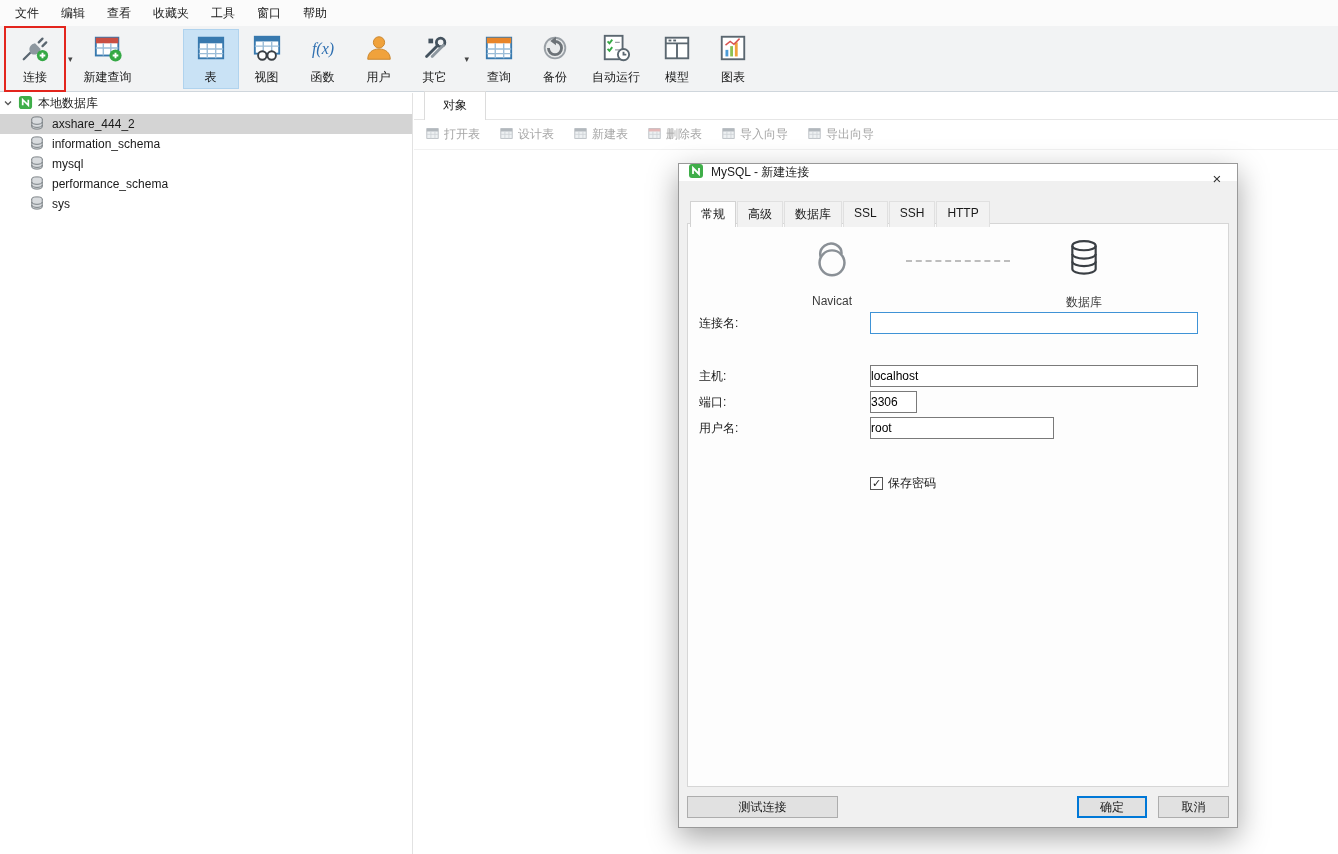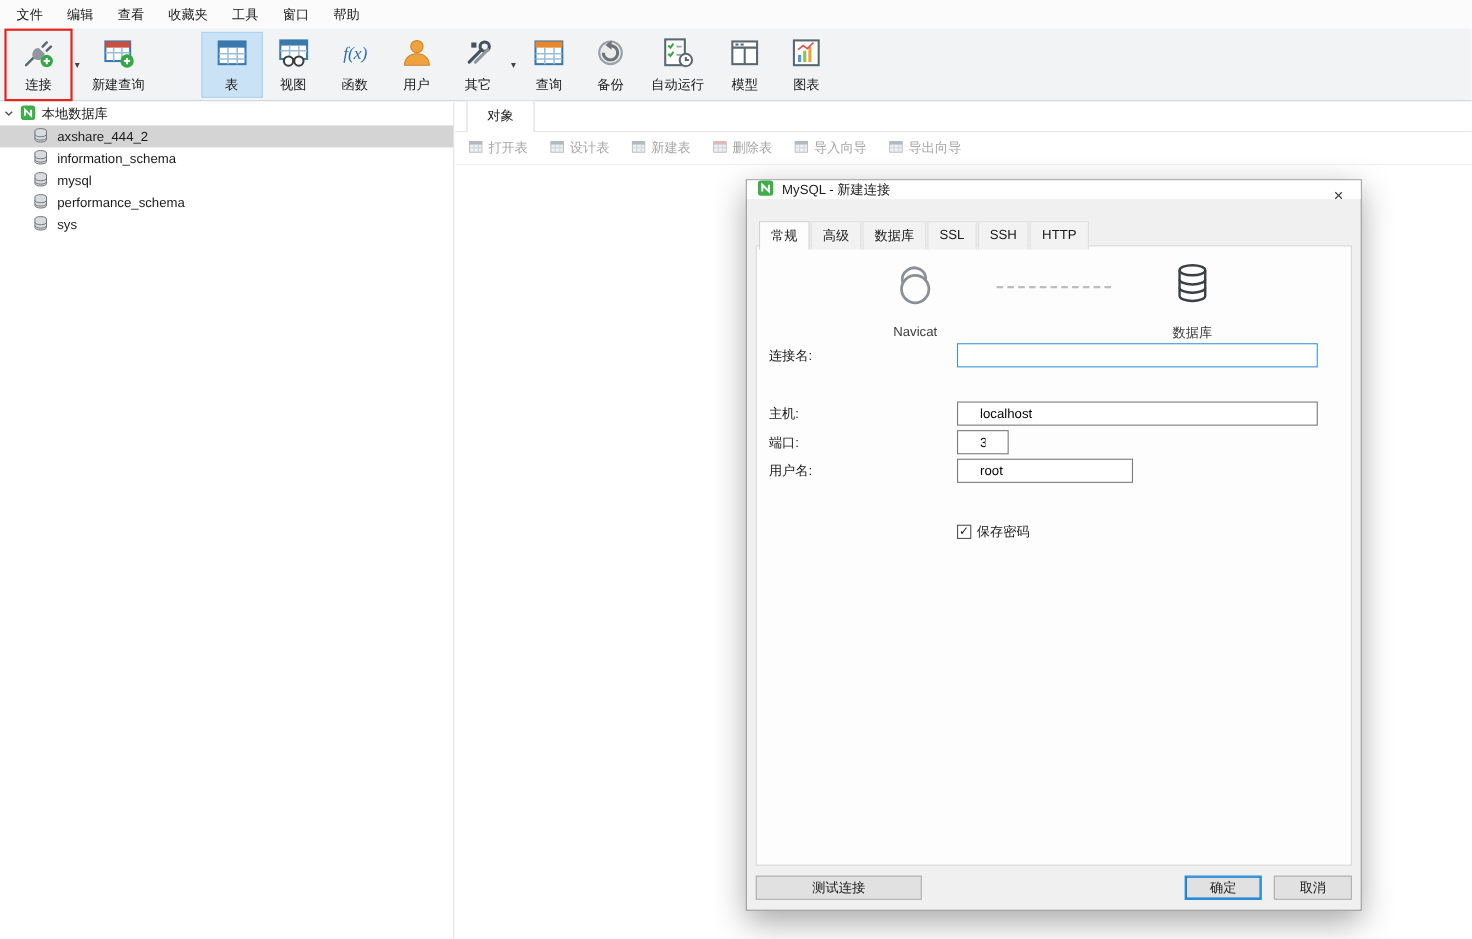--- a/index.html
+++ b/index.html
@@ -49,25 +49,25 @@
   .dlg-tab.active:after { content:""; position:absolute; left:0; right:0; bottom:-1px; height:1px; background:#fdfdfd; }
   .dlg-panel { position:absolute; left:8px; right:8px; top:59px; bottom:40px; background:#fdfdfd; border:1px solid #d6d6d6; z-index:1; }
 
   .logos { position:absolute; top:12px; left:0; right:0; display:flex; align-items:flex-start; justify-content:center; gap:14px; }
   .logo-block { width:120px; display:flex; flex-direction:column; align-items:center; gap:9px; }
   .logo-label { color:#3c3c3c; }
   .dash-line { width:104px; border-top:2px dashed #bdbdbd; margin-top:24px; }
 
   .frow { position:absolute; left:11px; right:16px; display:flex; align-items:center; }
   .frow label { width:171px; }
-  .frow input { height:22px; border:1px solid #7a7a7a; padding:0 20px; font-family:"Liberation Sans",sans-serif; font-size:12px; background:#fff; outline:none; }
+  .frow input { height:22px; border:1px solid #7a7a7a; padding:0 0; font-family:"Liberation Sans",sans-serif; font-size:12px; background:#fff; outline:none; }
   .row-conn { top:88px; } .row-conn input { width:328px; border-color:#3f93d6; }
   .row-host { top:141px; } .row-host input { width:328px; }
   .row-port { top:167px; } .row-port input { width:47px; }
-  .row-user { top:193px; } .row-user input { width:160px; }
+  .row-user { top:193px; } .row-user input { width:184px; }
   .row-pass { top:219px; } .row-pass input { width:152px; }
   .save-row { position:absolute; top:251px; left:182px; display:flex; align-items:center; gap:5px; }
   .checkbox { width:13px; height:13px; border:1px solid #555; background:#fff; font-size:11px; line-height:11px; text-align:center; color:#222; }
 
   .dlg-footer { position:absolute; left:8px; right:8px; bottom:9px; height:22px; display:flex; align-items:center; }
   .btn { height:22px; background:#e1e1e1; border:1px solid #adadad; font-family:"Liberation Sans",sans-serif; font-size:12px; color:#1a1a1a; padding:0; }
   .btn-test { width:151px; margin-right:auto; }
   .btn-ok { width:70px; border-color:#0078d7; box-shadow:inset 0 0 0 1px #0078d7; margin-right:11px; }
   .btn-cancel { width:71px; }
 </style>

